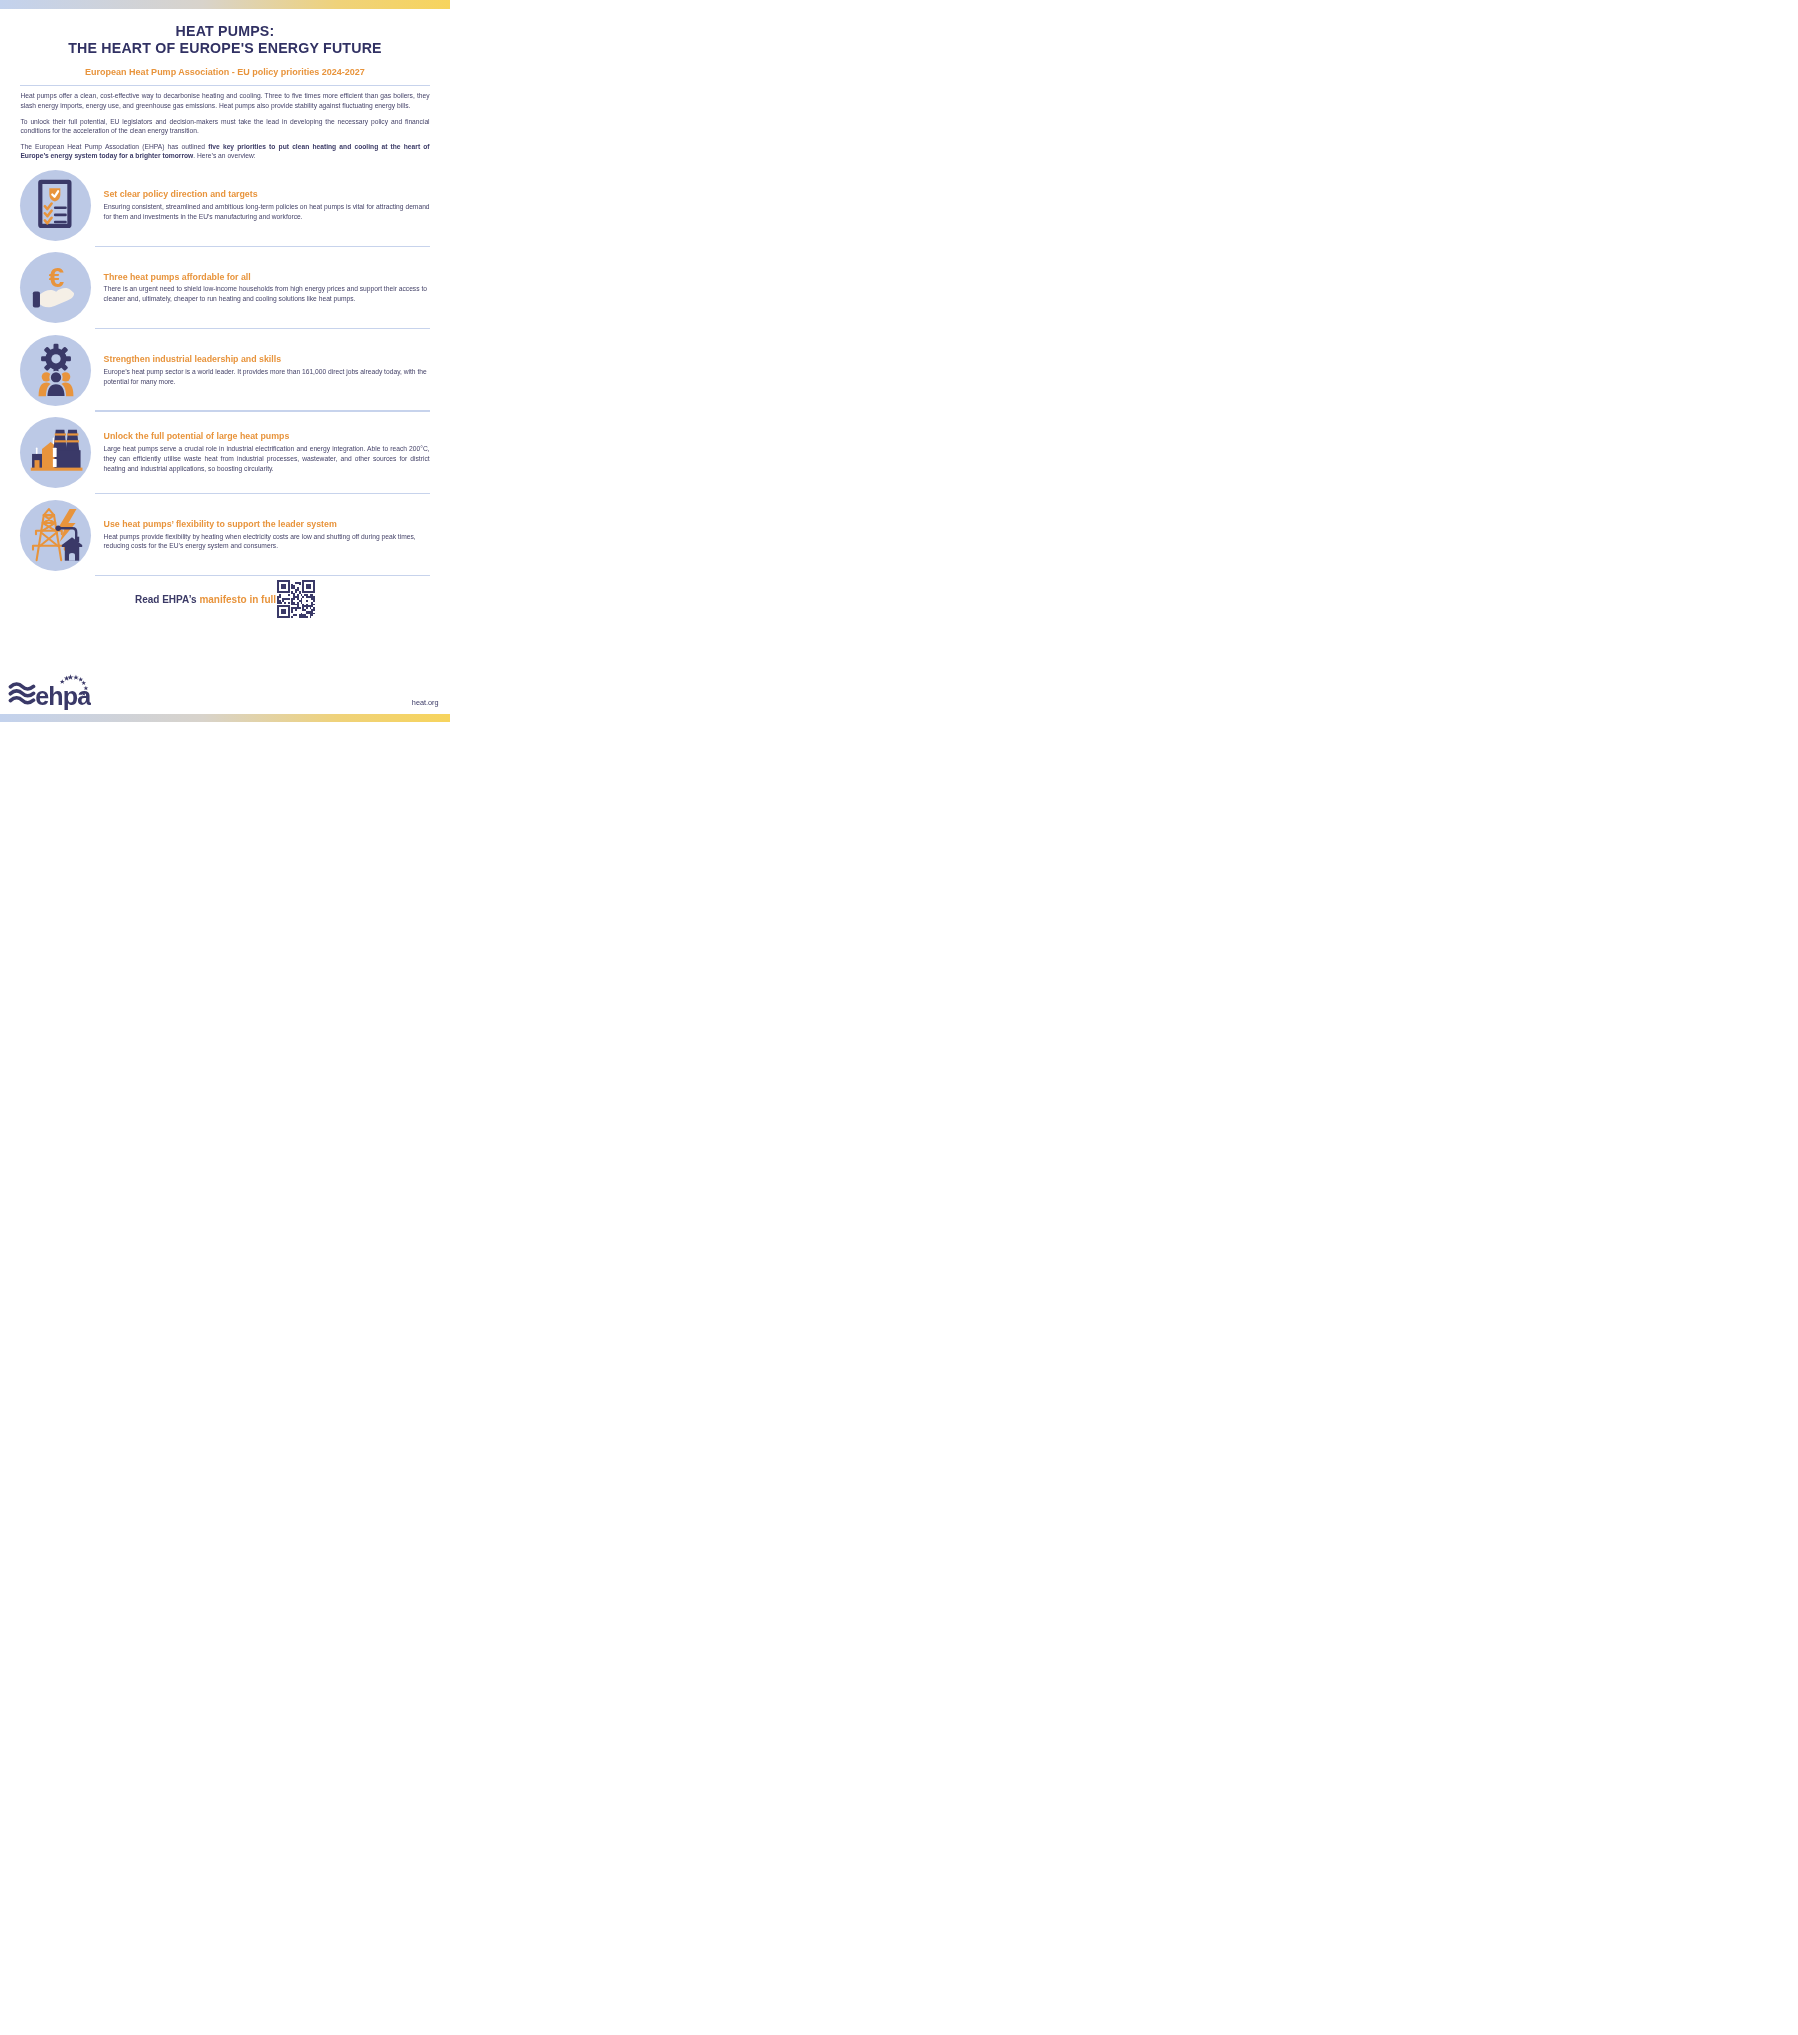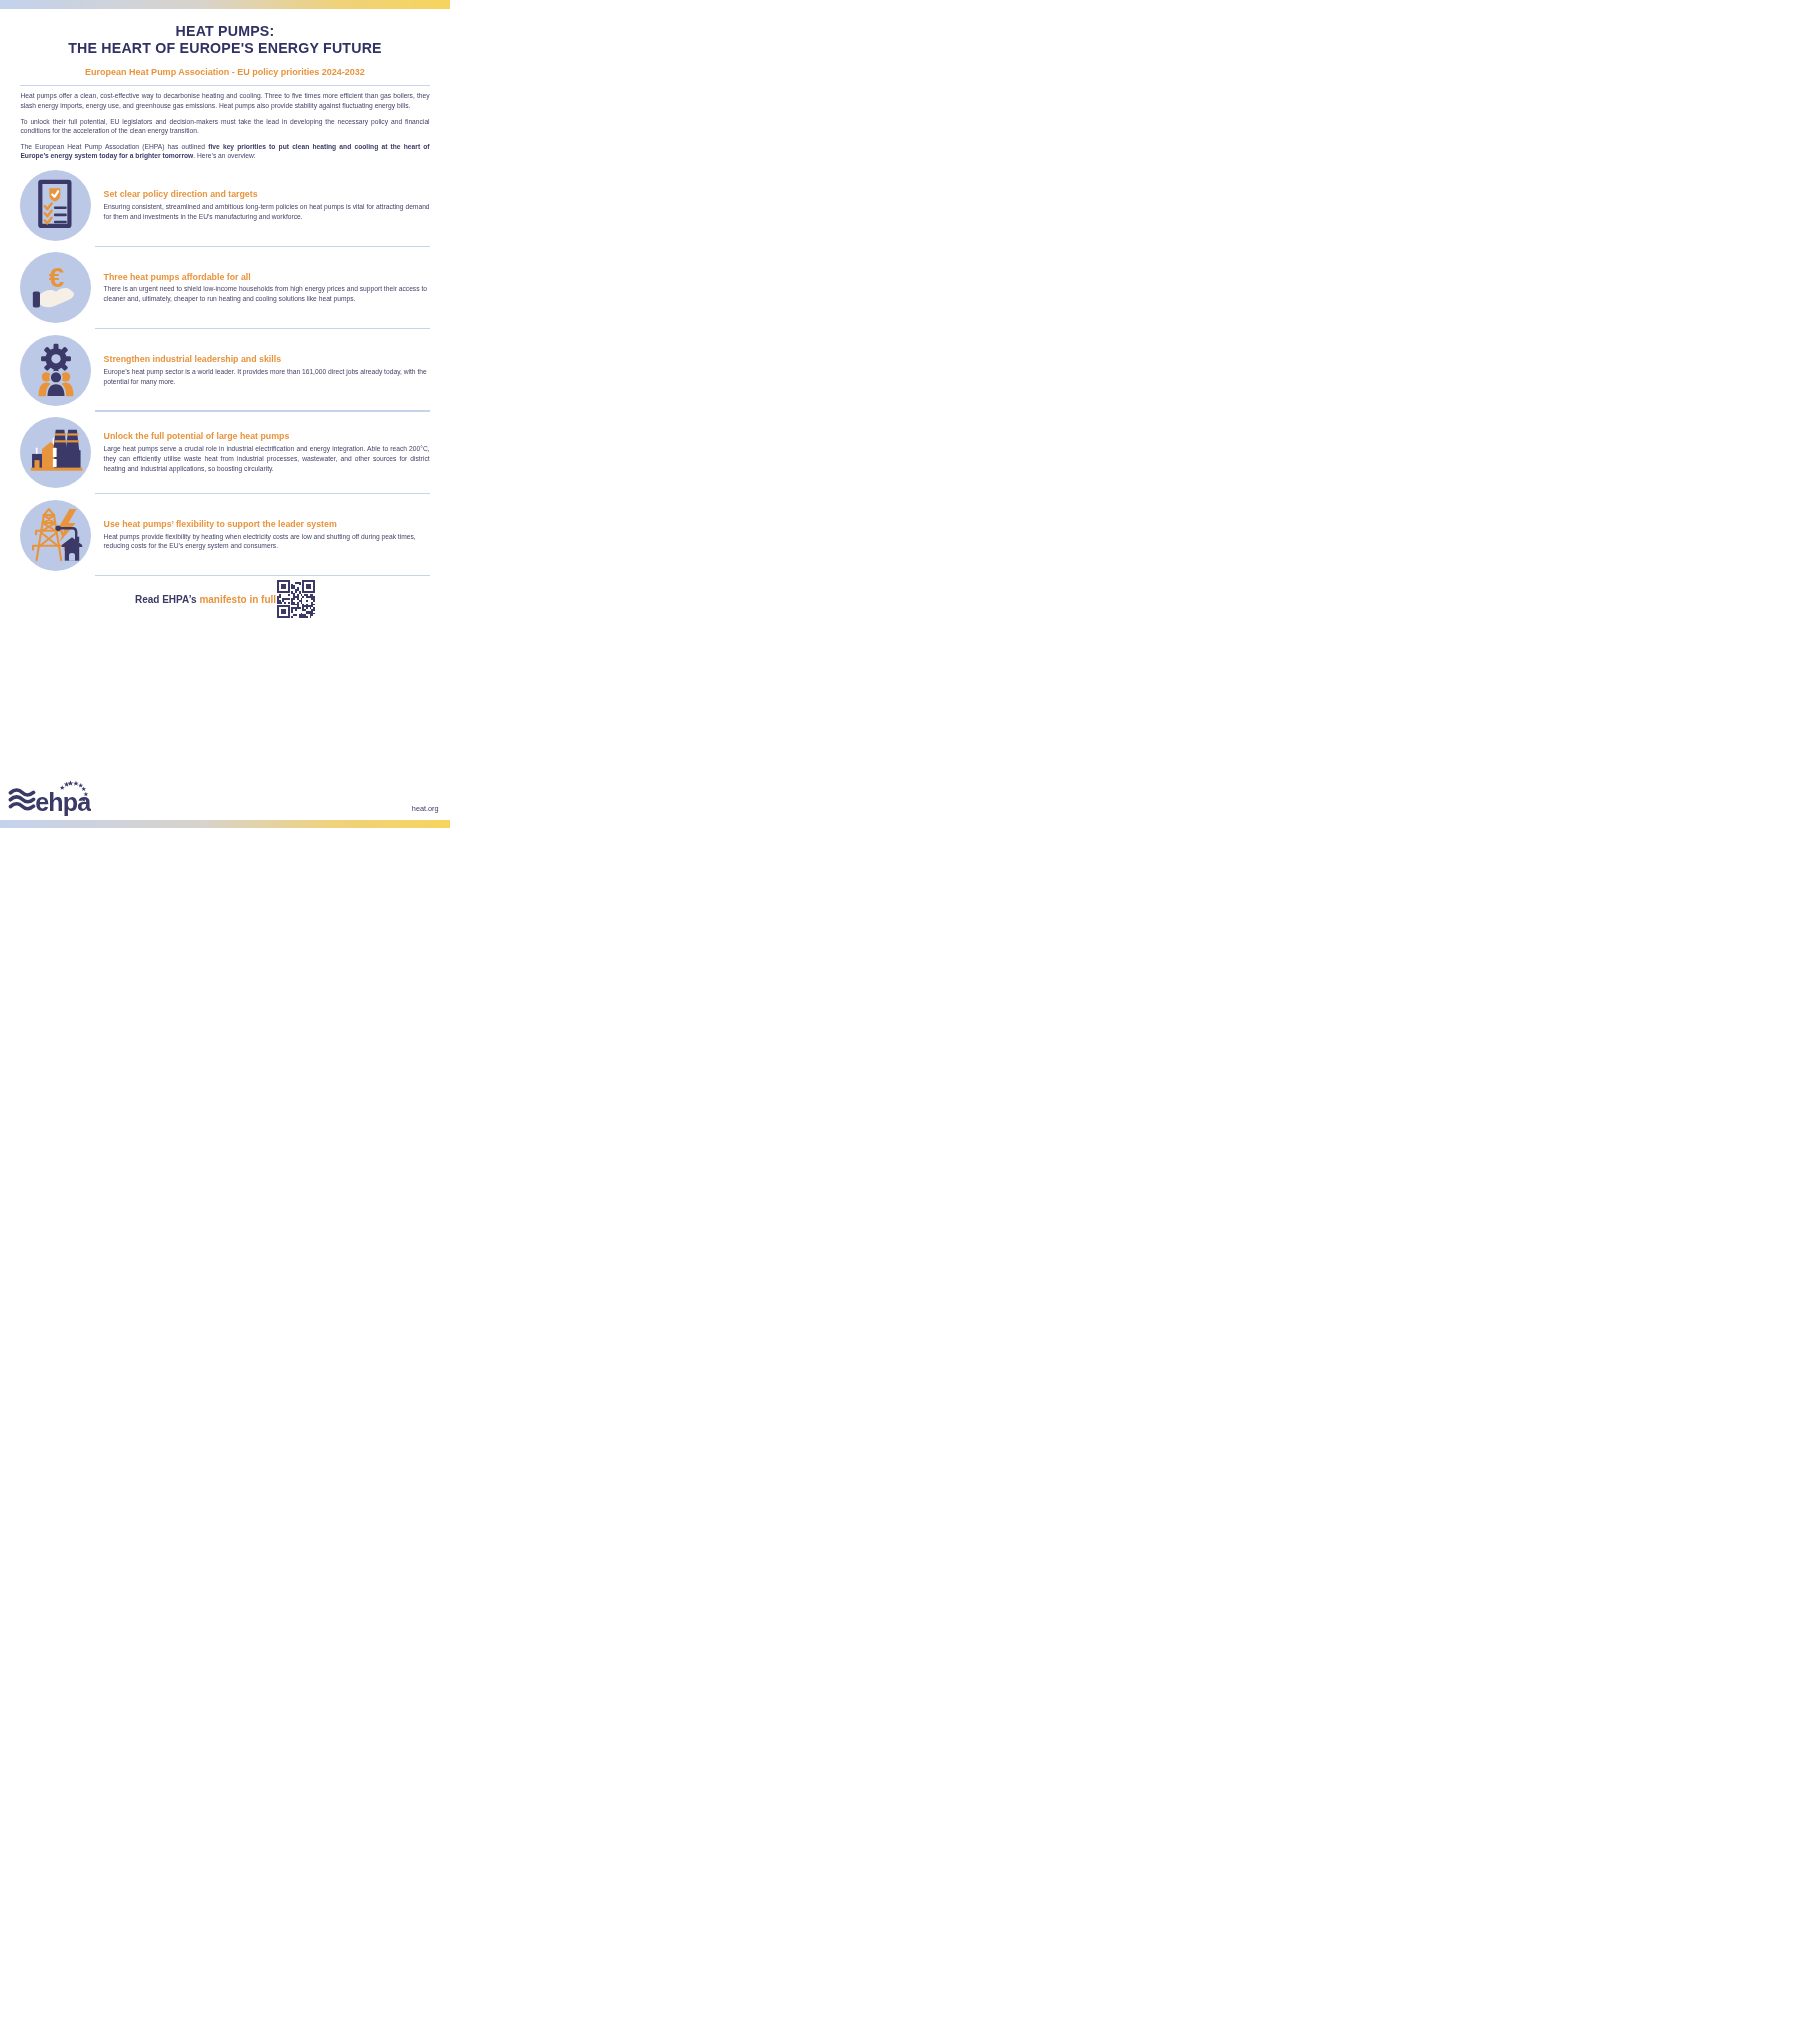--- a/index.html
+++ b/index.html
@@ -1,17 +1,17 @@
 <!DOCTYPE html>
 <html style="font-size:6.5px"><head>
 <meta charset="utf-8">
 <style>
   html,body{margin:0;padding:0;background:#fff;}
   body{width:450px;font-family:"Liberation Sans",sans-serif;}
-  .page{position:relative;width:450px;height:828px;background:#ffffff;overflow:hidden;}
+  .page{position:relative;width:450px;height:722px;background:#ffffff;overflow:hidden;}
   .grad-bar{width:100%;background:linear-gradient(90deg,#c3d2ed 0%,#d8d3cb 45%,#efd27a 75%,#f7d45d 100%);}
   .grad-top{height:8.5px;}
   .grad-bottom{position:absolute;left:0;bottom:0;height:7.7px;}
   .content{padding:0 20.4px;}
   .page-title{margin-top:14px;text-align:center;font-size:14.2px;line-height:1.24;font-weight:800;color:#313163;letter-spacing:0.2px;}
   .subtitle{margin-top:4.9px;text-align:center;font-size:9px;font-weight:700;color:#e8943c;}
   .rule{height:1.2px;background:#c7d3ec;border:none;margin:7.3px 0 0 0;}
   .intro{margin-top:5.7px;color:#454369;font-size:6.7px;line-height:1.45;}
   .intro p{margin:5.7px 0 0 0;text-align:justify;}
   .intro b{color:#3b3a66;}
@@ -35,21 +35,21 @@
 <body>
 
 <div class="page">
   <div class="grad-bar grad-top"></div>
 
   <div class="content">
     <h1 class="page-title">
       <span>HEAT PUMPS:</span><br>
       <span>THE HEART OF EUROPE'S ENERGY FUTURE</span>
     </h1>
-    <div class="subtitle">European Heat Pump Association - EU policy priorities 2024-2032</div>
+    <div class="subtitle">European Heat Pump Association - EU policy priorities 2024-2027</div>
     <hr class="rule">
 
     <div class="intro">
       <p>Heat pumps offer a clean, cost-effective way to decarbonise heating and cooling. Three to five times more efficient than gas boilers, they slash energy imports, energy use, and greenhouse gas emissions. Heat pumps also provide stability against fluctuating energy bills.</p>
       <p>To unlock their full potential, EU legislators and decision-makers must take the lead in developing the necessary policy and financial conditions for the acceleration of the clean energy transition.</p>
       <p><span>The European Heat Pump Association (EHPA) has outlined </span><b>five key priorities to put clean heating and cooling at the heart of Europe’s energy system today for a brighter tomorrow</b><span>. Here’s an overview:</span></p>
     </div>
 
     <div class="priority first">
       <div class="icon-circle">

